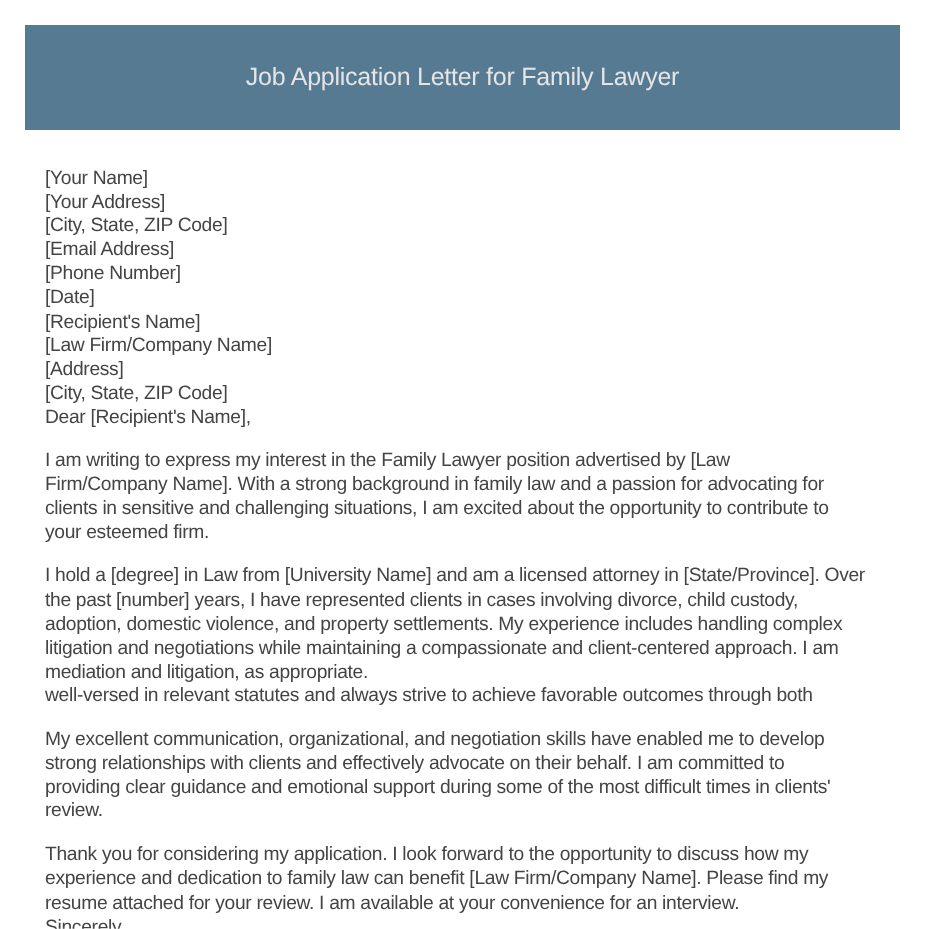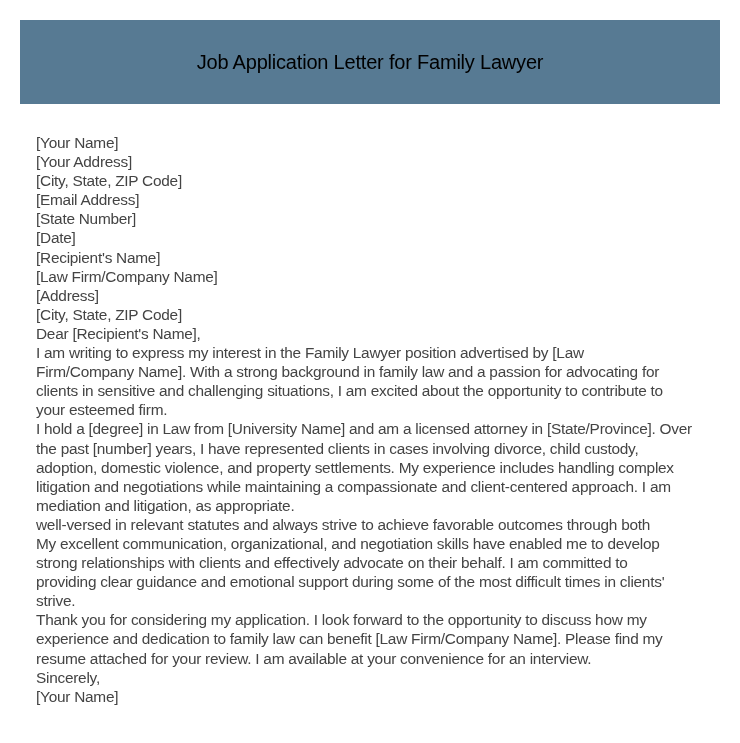--- a/index.html
+++ b/index.html
@@ -1,43 +1,43 @@
 <!DOCTYPE html>
 <html><head>
 <meta charset="utf-8">
 <style>
   html, body { margin: 0; padding: 0; background: #ffffff; }
   body { width: 740px; height: 743px; position: relative; overflow: hidden; font-family: "Liberation Sans", sans-serif; }
   .header {
     position: absolute; left: 20px; top: 20px; width: 700px; height: 84px;
-    background: #577a93; color: #000000;
+    background: #577a93; color: #e5e5e5;
     display: flex; align-items: center; justify-content: center;
     font-size: 20px; letter-spacing: -0.2px;
   }
   .letter {
     position: absolute; left: 36px; top: 133px; width: 705px;
     color: #444444; font-size: 15.4px; line-height: 19.1px; letter-spacing: -0.25px;
   }
   .line { white-space: nowrap; display: block; }
-  .para { display: block; }
+  .para { display: block; margin-top: 16px; }
 </style>
 </head>
 <body>
 
 <div class="header">
   <span>Job Application Letter for Family Lawyer</span>
 </div>
 
 <div class="letter">
   <div>
     <span class="line">[Your Name]</span>
     <span class="line">[Your Address]</span>
     <span class="line">[City, State, ZIP Code]</span>
     <span class="line">[Email Address]</span>
-    <span class="line">[State Number]</span>
+    <span class="line">[Phone Number]</span>
   </div>
   <span class="line">[Date]</span>
   <div>
     <span class="line">[Recipient's Name]</span>
     <span class="line">[Law Firm/Company Name]</span>
     <span class="line">[Address]</span>
     <span class="line">[City, State, ZIP Code]</span>
   </div>
   <span class="line">Dear [Recipient's Name],</span>
 
@@ -54,21 +54,21 @@
     <span class="line">adoption, domestic violence, and property settlements. My experience includes handling complex</span>
     <span class="line">litigation and negotiations while maintaining a compassionate and client-centered approach. I am</span>
     <span class="line">mediation and litigation, as appropriate.</span>
     <span class="line">well-versed in relevant statutes and always strive to achieve favorable outcomes through both</span>
   </div>
 
   <div class="para">
     <span class="line">My excellent communication, organizational, and negotiation skills have enabled me to develop</span>
     <span class="line">strong relationships with clients and effectively advocate on their behalf. I am committed to</span>
     <span class="line">providing clear guidance and emotional support during some of the most difficult times in clients'</span>
-    <span class="line">strive.</span>
+    <span class="line">review.</span>
   </div>
 
   <div class="para">
     <span class="line">Thank you for considering my application. I look forward to the opportunity to discuss how my</span>
     <span class="line">experience and dedication to family law can benefit [Law Firm/Company Name]. Please find my</span>
     <span class="line">resume attached for your review. I am available at your convenience for an interview.</span>
   </div>
 
   <span class="line">Sincerely,</span>
   <span class="line">[Your Name]</span>

